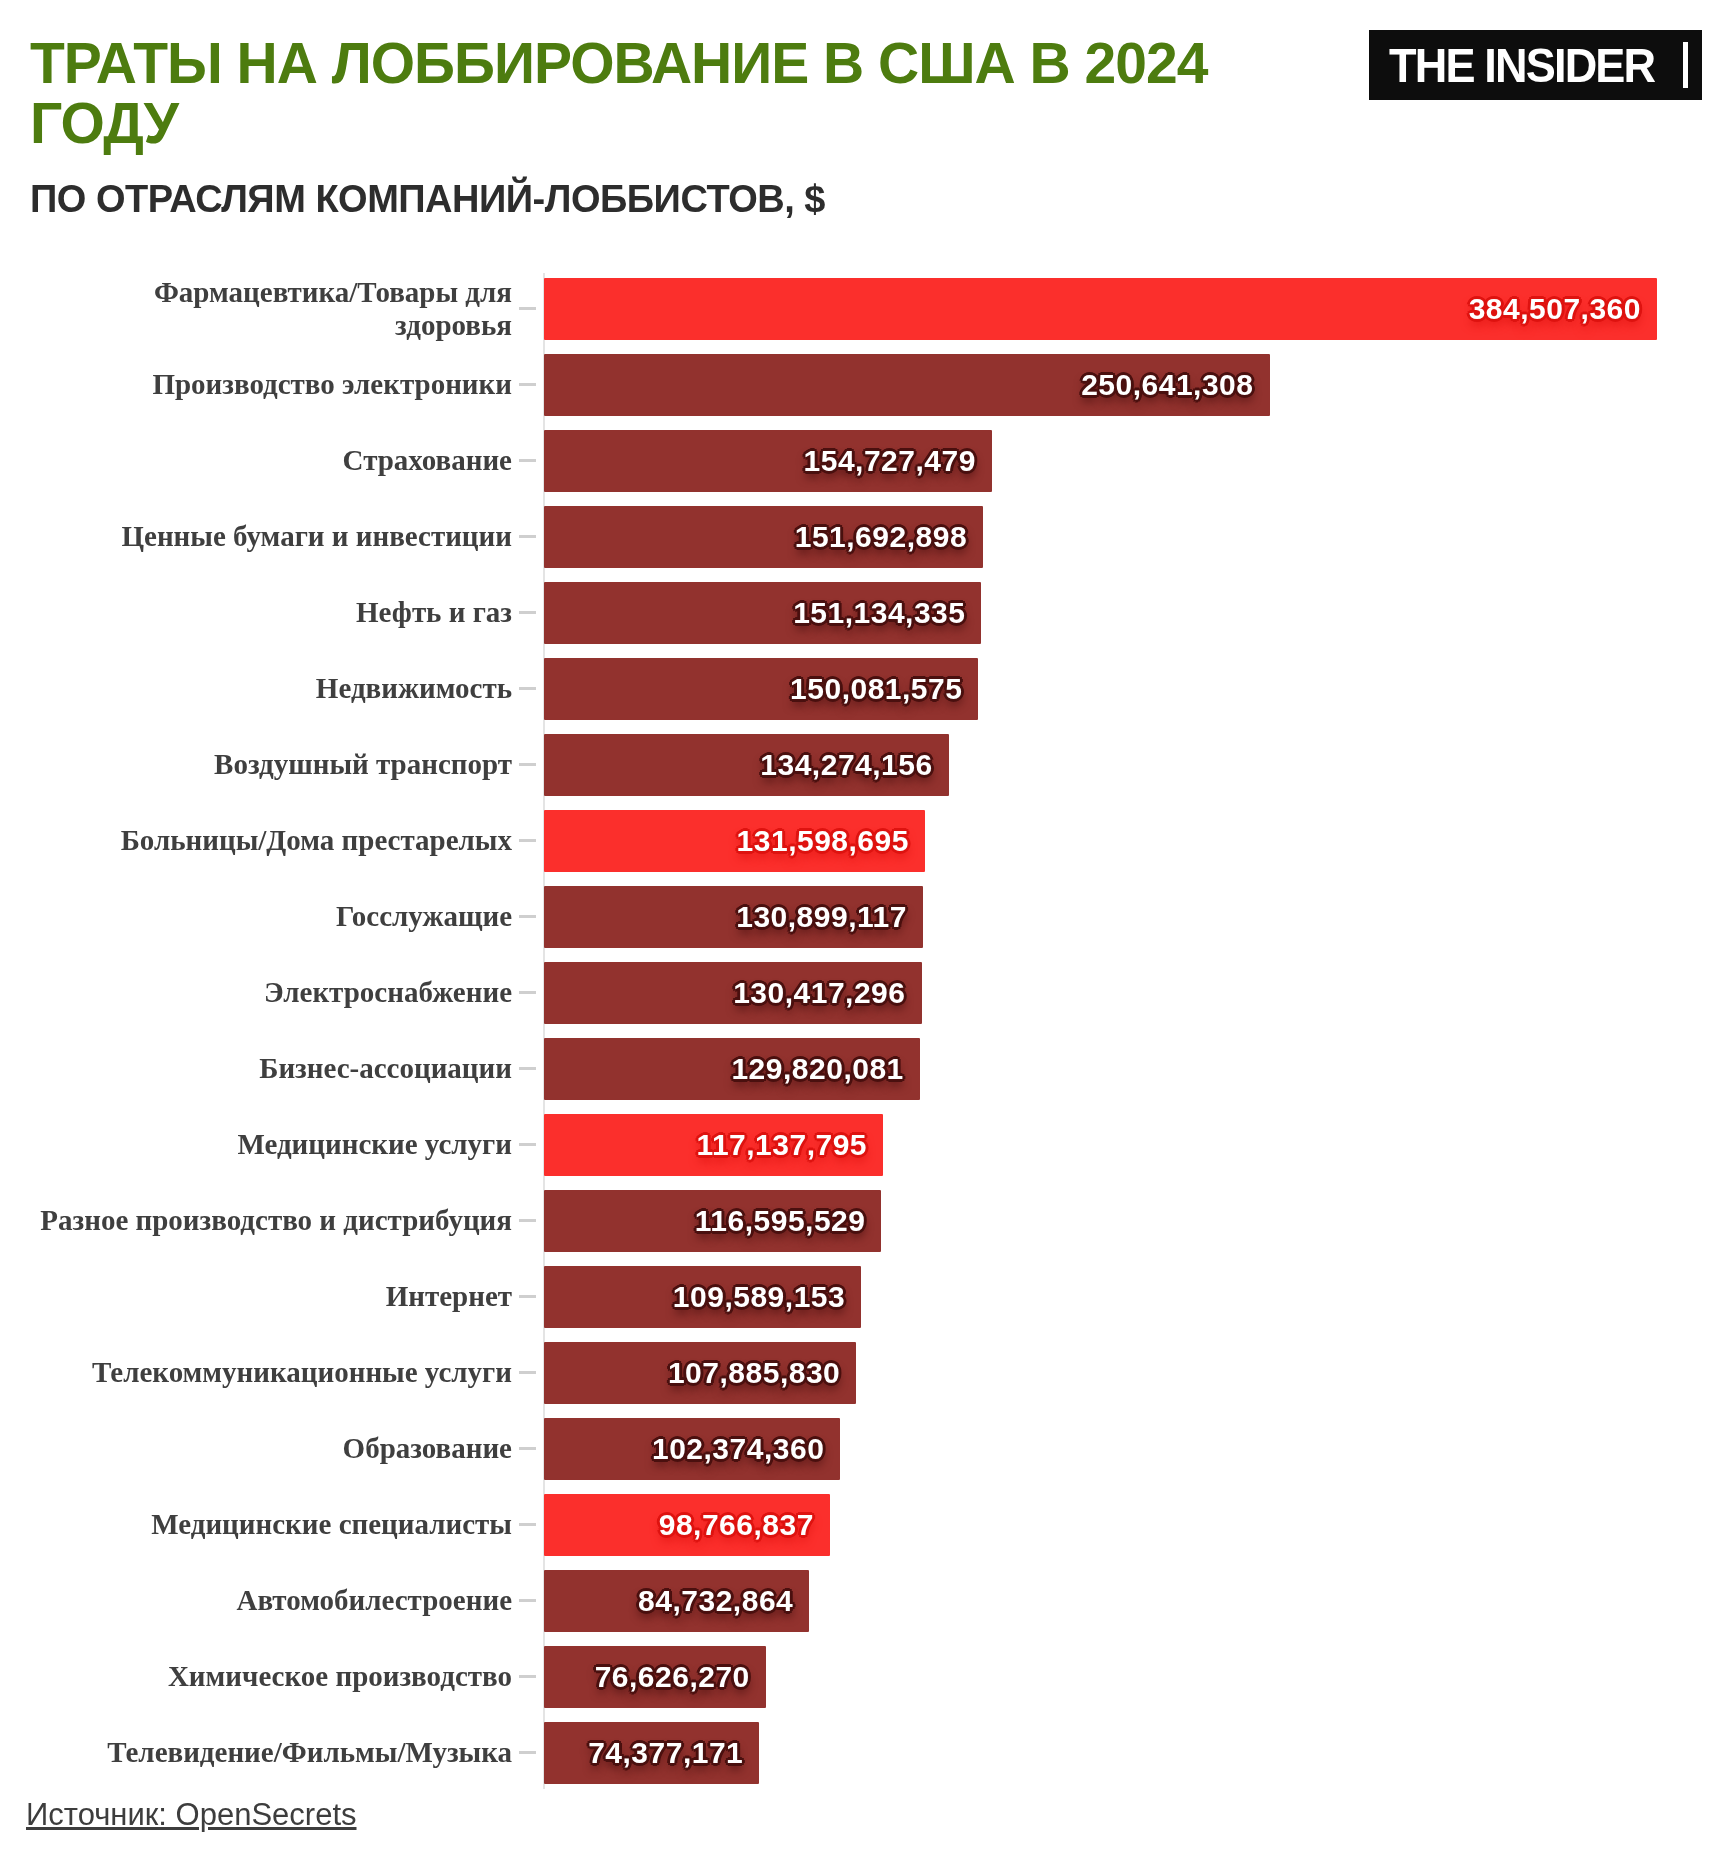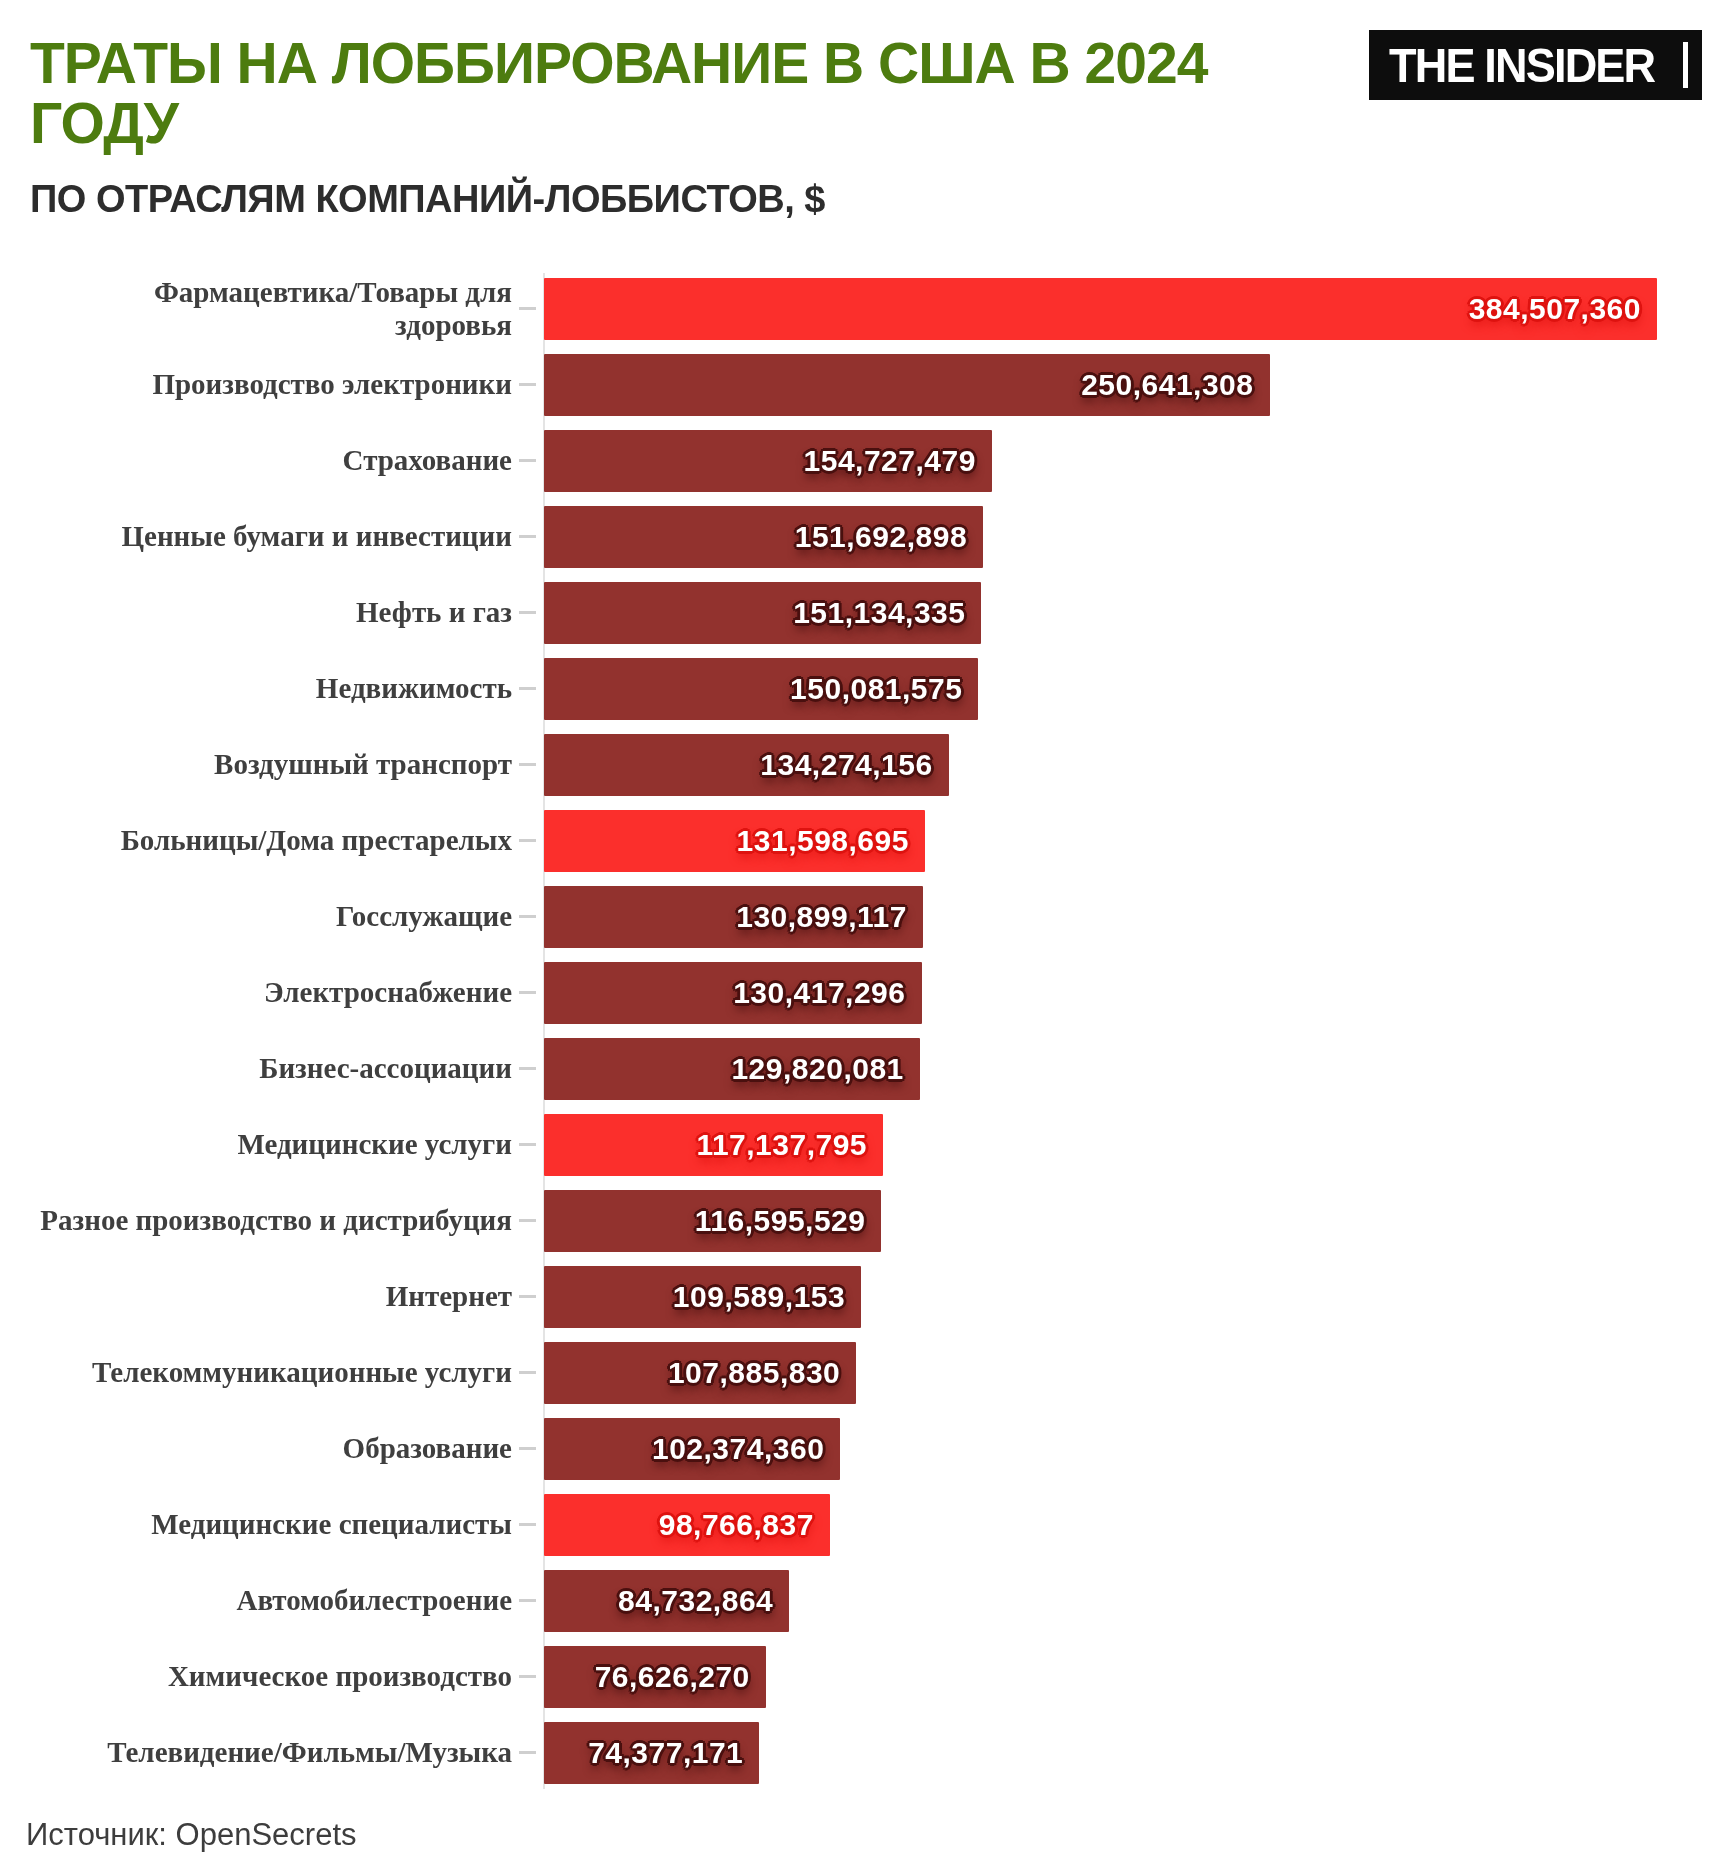--- a/index.html
+++ b/index.html
@@ -129,23 +129,24 @@
       -2px -2px 0 var(--oc), 2px -2px 0 var(--oc),
       -2px  2px 0 var(--oc), 2px  2px 0 var(--oc),
       -3px  0   0 var(--oc), 3px  0   0 var(--oc),
        0   -3px 0 var(--oc), 0    3px 0 var(--oc),
        0    6px 10px var(--oc);
   }
   
   .footer {
     position: absolute;
     left: 26px;
-    bottom: 16px;
+    bottom: 36px;
     font-size: 31px;
     color: #3d3d3d;
+    text-decoration: underline;
   }
 </style>
 </head>
 <body>
 
 <div class="page">
 
   <div class="header">
     <div>
       <div class="title">ТРАТЫ НА ЛОББИРОВАНИЕ В США В 2024 ГОДУ</div>
@@ -311,21 +312,21 @@
           <div class="track">
             <div class="bar highlight" style="width: 25.687%;">
               <span class="value">98,766,837</span>
             </div>
           </div>
         </div>
         <div class="row">
           <div class="row-label">Автомобилестроение</div>
           <div class="tick"></div>
           <div class="track">
-            <div class="bar" style="width: 22.037%;">
+            <div class="bar" style="width: 22.037%; padding-left: 20px;">
               <span class="value">84,732,864</span>
             </div>
           </div>
         </div>
         <div class="row">
           <div class="row-label">Химическое производство</div>
           <div class="tick"></div>
           <div class="track">
             <div class="bar" style="width: 19.928%;">
               <span class="value">76,626,270</span>

